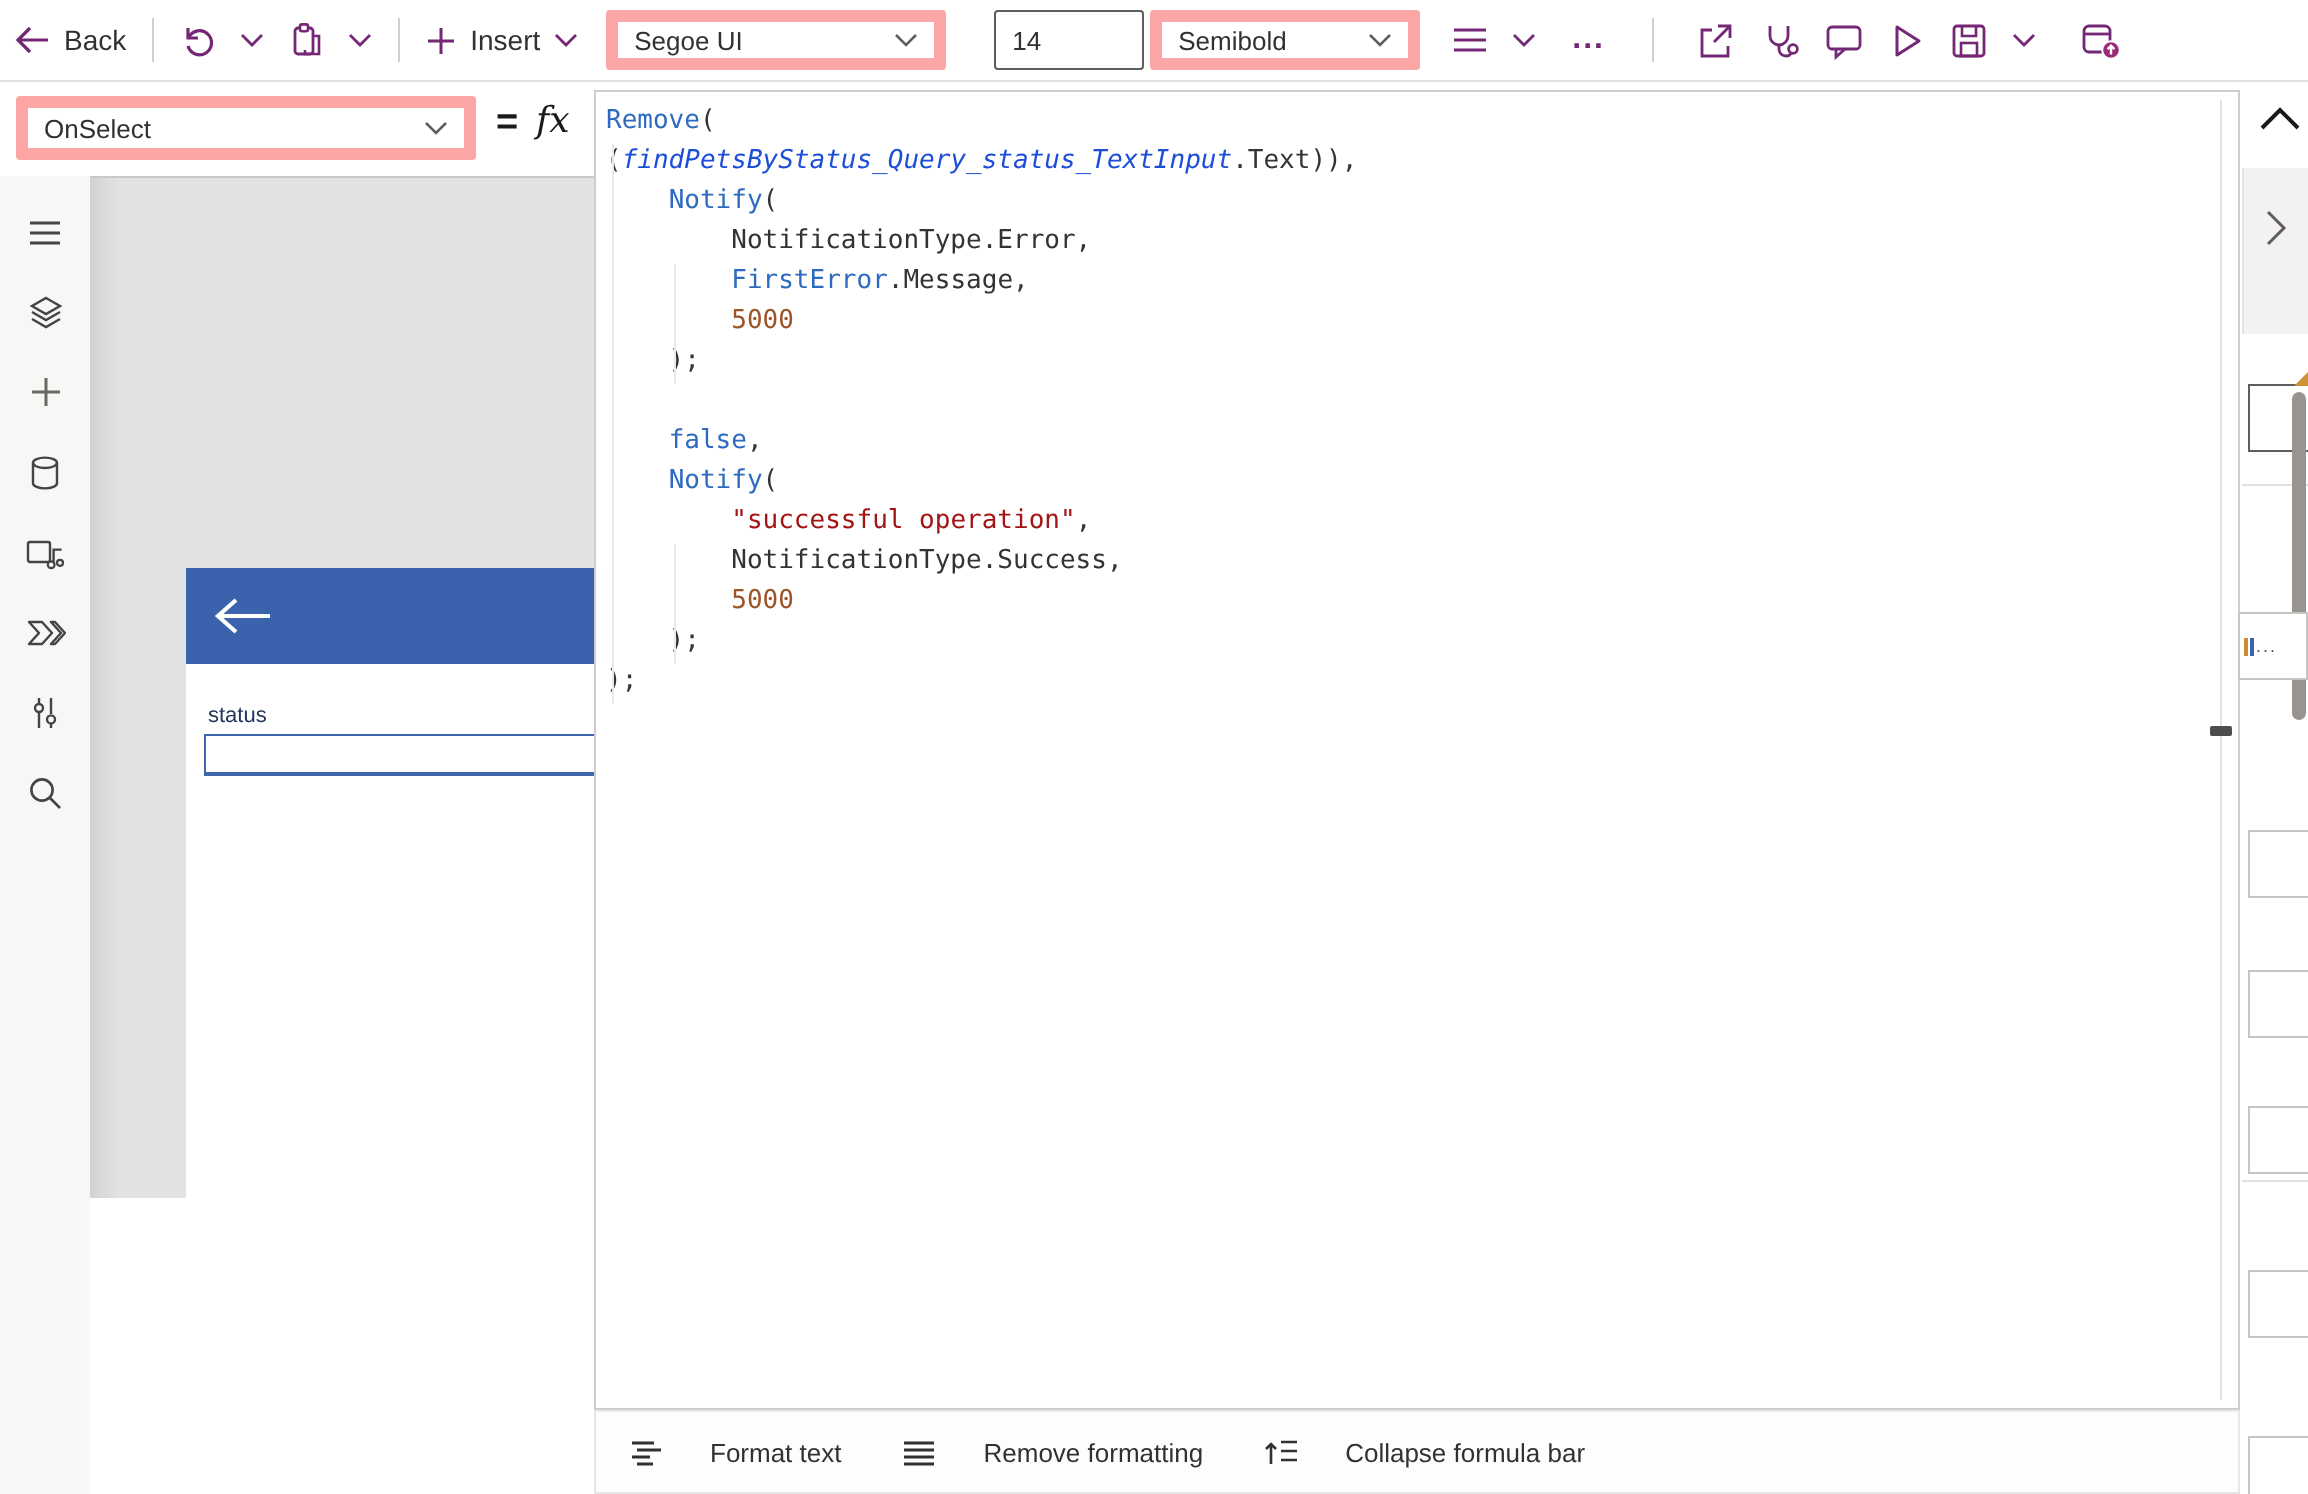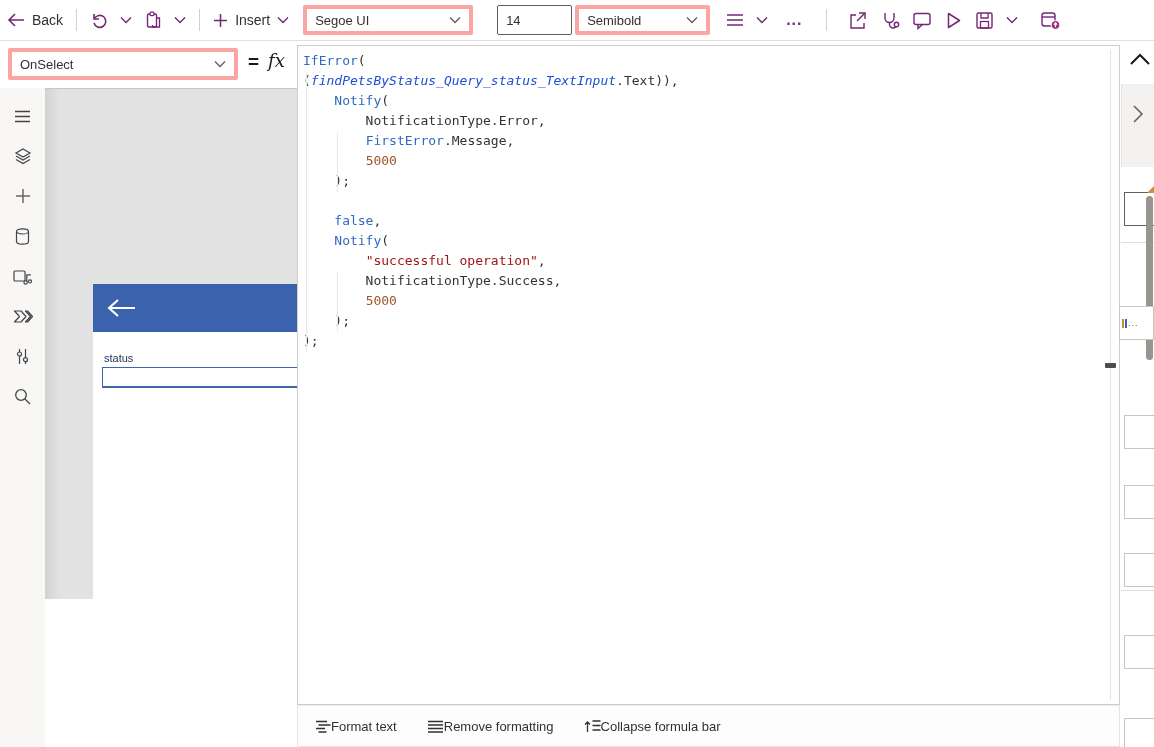--- a/index.html
+++ b/index.html
@@ -8,21 +8,21 @@
 
   
   #toolbar{position:absolute;top:0;left:0;width:1154px;height:41px;background:#fff;
     border-bottom:1px solid #e1dfdd;display:flex;align-items:center;padding-left:1px}
   .tb-item{display:flex;align-items:center;gap:7px;color:#323130;font-size:14px;
     height:32px;padding:0 6px;cursor:pointer;white-space:nowrap}
   .tb-sep{width:1px;height:22px;background:#d2d0ce;margin:0 7px;flex:none}
   .purple{color:#742774}
   svg.ic{display:block;flex:none}
   .combo{display:flex;align-items:center;justify-content:space-between;
-    border:4px solid #fca5a5;border-radius:2px;height:30px;padding:0 8px;
+    border:6px solid #fca5a5;border-radius:2px;height:30px;padding:0 8px;
     font-size:13px;color:#323130;background:#fff;cursor:pointer;flex:none}
   .numbox{border:1px solid #605e5c;border-radius:2px;height:30px;padding:0 8px;
     font-size:13px;color:#323130;display:flex;align-items:center;flex:none}
   .dots{font-size:16px;letter-spacing:1px;color:#742774;font-weight:bold}
 
   
   #prop-combo{position:absolute;left:8px;top:48px;width:230px;height:32px}
   #eq-sign{position:absolute;left:248px;top:51px;font-size:19px;color:#1b1a19;font-weight:600}
   #fx-sign{position:absolute;left:268px;top:50px;font-size:18px;color:#1b1a19;
     font-family:"DejaVu Serif",serif;font-style:italic}
@@ -53,21 +53,21 @@
   .tok-num{color:#9e5428}.tok-str{color:#a31515}
   .tok-ctrl{color:#1d4ed8;font-style:italic}
   .guide{position:absolute;width:1px;background:#e9e9e9}
   #scroll-track{position:absolute;right:8px;top:4px;width:1px;height:650px;background:#e4e2e0}
   #scroll-thumb{position:absolute;right:3px;top:317px;width:11px;height:5px;background:#4f4d4b;border-radius:1px}
 
   
   #footer{position:absolute;left:297px;top:705px;width:823px;height:42px;background:#fdfdfd;
     border:1px solid #e8e6e4;border-top:1px solid #eceae8;display:flex;align-items:center;
     gap:30px;padding-left:16px}
-  .ft-item{display:flex;align-items:center;gap:0;font-size:13px;color:#323130;cursor:pointer}
+  .ft-item{display:flex;align-items:center;gap:24px;font-size:13px;color:#323130;cursor:pointer}
 
   
   #fx-collapse-chev{position:absolute;left:1129px;top:52px;cursor:pointer}
   #right-gray{position:absolute;left:1121px;top:84px;width:33px;height:83px;background:#f3f2f1;
     border-left:1px solid #e6e4e2;display:flex;align-items:flex-start;justify-content:center}
   #pane-expand{margin-top:20px;cursor:pointer}
   .rp-box{position:absolute;border:1px solid #c8c6c4;background:#fff}
   .rp-divider{position:absolute;left:1121px;width:33px;height:1px;background:#e1dfdd}
   #rp-scrollbar{position:absolute;left:1146px;top:196px;width:7px;height:164px;
     background:#98948f;border-radius:4px}
@@ -278,21 +278,21 @@
       
       
       
       
     </div>
   </div>
 </div>
 
 <div id="formula-panel">
   <div id="code">
-      <div class="code-line"><span class="tok-fn">IfError</span><span class="tok-plain">(</span></div>
+      <div class="code-line"><span class="tok-fn">Remove</span><span class="tok-plain">(</span></div>
       <div class="code-line"><span class="tok-plain">(</span><span class="tok-ctrl">findPetsByStatus_Query_status_TextInput</span><span class="tok-plain">.Text)),</span></div>
       <div class="code-line"><span class="tok-plain">    </span><span class="tok-fn">Notify</span><span class="tok-plain">(</span></div>
       <div class="code-line"><span class="tok-plain">        NotificationType.Error,</span></div>
       <div class="code-line"><span class="tok-plain">        </span><span class="tok-fn">FirstError</span><span class="tok-plain">.Message,</span></div>
       <div class="code-line"><span class="tok-plain">        </span><span class="tok-num">5000</span></div>
       <div class="code-line"><span class="tok-plain">    );</span></div>
       <div class="code-line">&nbsp;</div>
       <div class="code-line"><span class="tok-plain">    </span><span class="tok-kw">false</span><span class="tok-plain">,</span></div>
       <div class="code-line"><span class="tok-plain">    </span><span class="tok-fn">Notify</span><span class="tok-plain">(</span></div>
       <div class="code-line"><span class="tok-plain">        </span><span class="tok-str">"successful operation"</span><span class="tok-plain">,</span></div>

